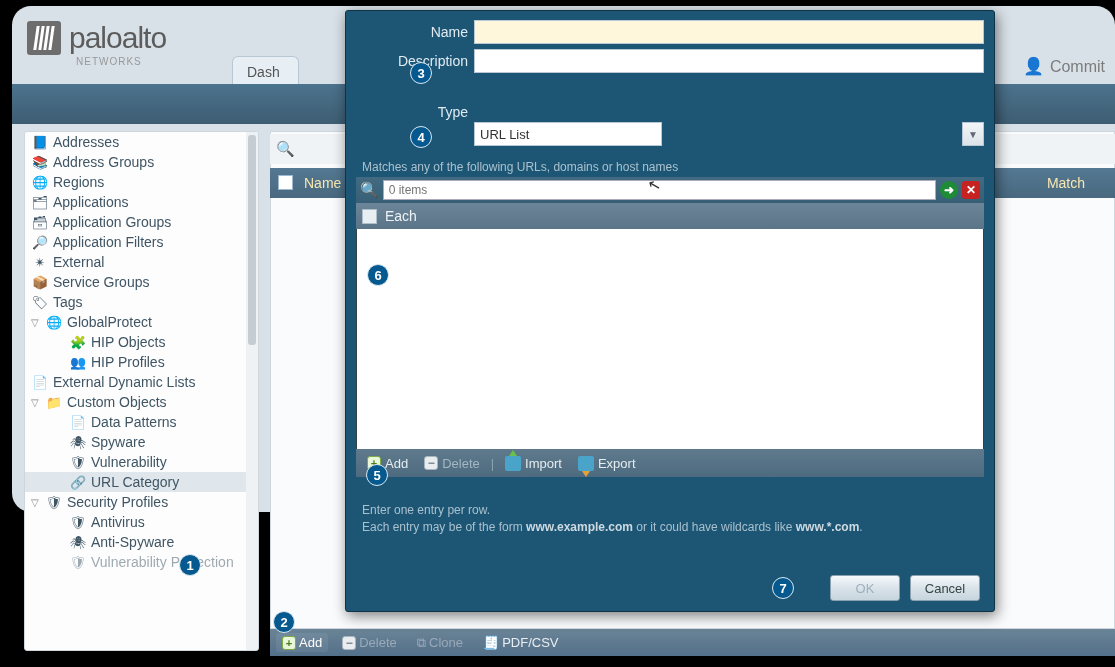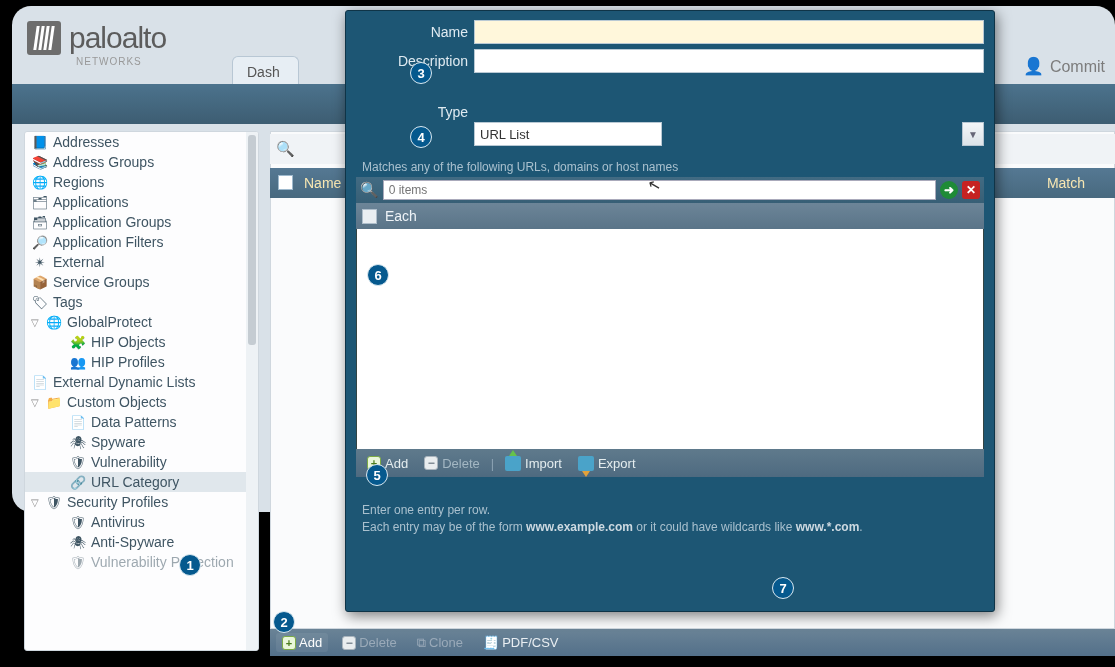--- a/index.html
+++ b/index.html
@@ -295,20 +295,24 @@
               <span>Export</span>
             </div>
         </div>
       </div>
 
       <div class="hint">Enter one entry per row.</div>
       <div class="hint" style="margin-top:0">
         <span>Each entry may be of the form </span><b>www.example.com</b><span> or it could have wildcards like </span><b>www.*.com</b><span>.</span>
       </div>
     </div>
+    <div class="dlg-foot">
+      <div class="btn disabled">OK</div>
+      <div class="btn">Cancel</div>
+    </div>
   </div>
 
   <div class="cursor">↖</div>
 
   <div class="callout" style="left:167px; top:548px;">1</div>
   <div class="callout" style="left:261px; top:605px;">2</div>
   <div class="callout" style="left:398px; top:56px;">3</div>
   <div class="callout" style="left:398px; top:120px;">4</div>
   <div class="callout" style="left:354px; top:458px;">5</div>
   <div class="callout" style="left:355px; top:258px;">6</div>

